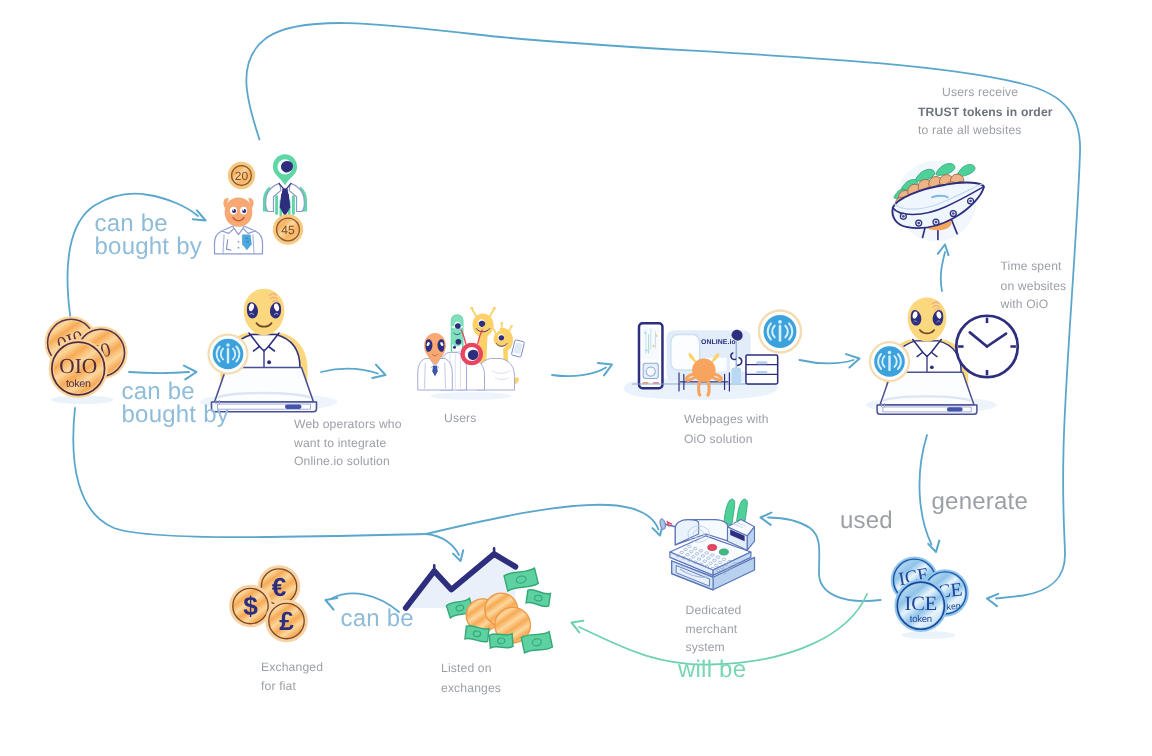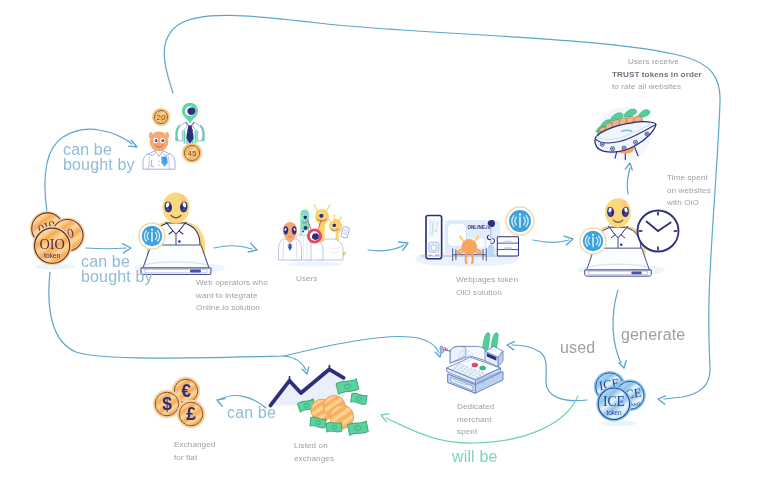--- a/index.html
+++ b/index.html
@@ -562,33 +562,33 @@
 </g>
 </g>
 </svg>
 <div class="lbl" style="left:588px;top:56px;margin-left:40px;">Users receive</div>
 <div class="lbl strong" style="left:612px;top:68.5px;">TRUST tokens in order</div>
 <div class="lbl" style="left:612px;top:81px;">to rate all websites</div>
 <div class="lbl" style="left:160px;top:277px;margin-left:36px;">Web operators who
 want to integrate
 Online.io solution</div>
 <div class="lbl" style="left:296px;top:273px;">Users</div>
-<div class="lbl" style="left:456px;top:274px;">Webpages token
+<div class="lbl" style="left:456px;top:274px;">Webpages with
 OiO solution</div>
 <div class="lbl" style="left:641px;top:172px;margin-left:26px;">Time spent
 on websites
 with OiO</div>
 <div class="lbl" style="left:174px;top:439px;">Exchanged
 for fiat</div>
 <div class="lbl" style="left:294px;top:440px;">Listed on
 exchanges</div>
 <div class="lbl" style="left:457px;top:401px;">Dedicated
 merchant
-spent</div>
+system</div>
 <div class="conn" style="left:63px;top:143px;">can be
 bought by</div>
 <div class="conn" style="left:81px;top:255px;">can be
 bought by</div>
 <div class="conn" style="left:227px;top:406px;">can be</div>
 <div class="conn gray" style="left:560px;top:341px;">used</div>
 <div class="conn gray" style="left:621px;top:328px;">generate</div>
-<div class="conn green" style="left:452px;top:450px;">will be</div>
+<div class="conn green" style="left:452px;top:440px;">will be</div>
 </div>
 
 </body></html>

